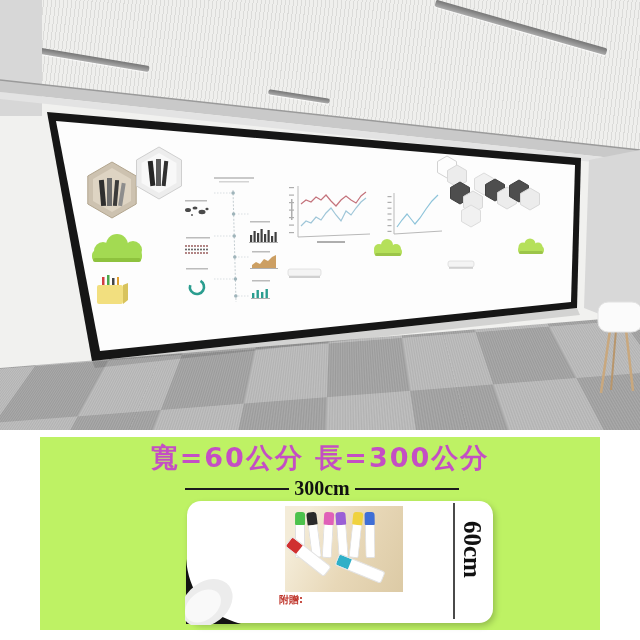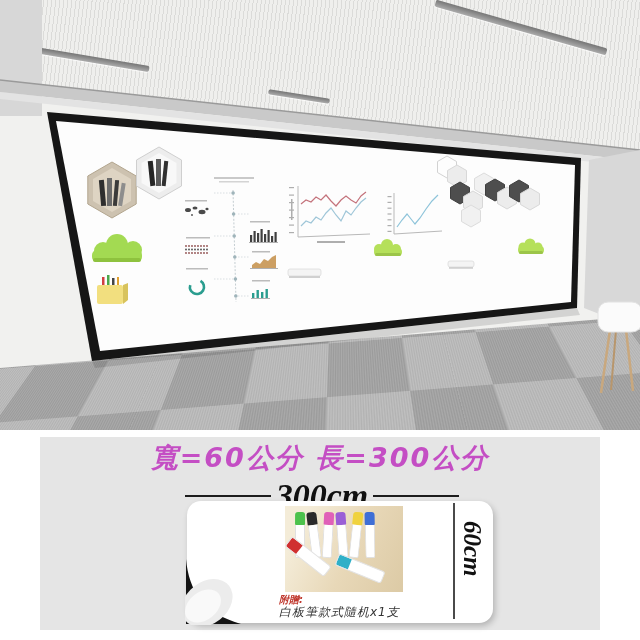--- a/index.html
+++ b/index.html
@@ -27,21 +27,21 @@
     transform:perspective(520px) rotateZ(-4.4deg) rotateX(55deg);}
   .room-svg{position:absolute;left:0;top:0;width:640px;height:430px;}
 
   
   .panel{position:absolute;left:40px;top:437px;width:560px;height:193px;background:#d9d9d9;}
   .size-title{position:absolute;left:0;right:0;top:5px;text-align:center;
     font-family:"DejaVu Sans",sans-serif;font-weight:bold;font-size:27px;line-height:1.2;
     letter-spacing:2px;color:#c44ec4;}
   .len-row{position:absolute;left:145px;top:40px;width:274px;display:flex;align-items:center;gap:5px;}
   .len-line{flex:1;height:2px;background:#1c1c1c;}
-  .len-label{font-family:"Liberation Serif",serif;font-weight:bold;font-size:34px;color:#111;white-space:nowrap;}
+  .len-label{font-family:"Liberation Serif",serif;font-weight:bold;font-size:20px;color:#111;white-space:nowrap;}
   .sheet{position:absolute;left:147px;top:64px;width:306px;height:122px;background:#fff;
     border-radius:14px;box-shadow:2px 3px 6px rgba(0,0,0,.22);}
   .curl{position:absolute;left:-2px;bottom:-2px;width:72px;height:76px;}
   .photo{position:absolute;left:98px;top:5px;width:118px;height:86px;overflow:hidden;
     background:linear-gradient(115deg,#f4ecd8 15%,#e8d8b8 55%,#dccaa5);}
   .marker-row{position:absolute;left:10px;top:6px;display:flex;gap:4px;}
   .marker{width:10px;height:46px;display:flex;flex-direction:column;}
   .cap{height:13px;border-radius:3px 3px 1px 1px;}
   .mbody{flex:1;background:#fff;border:1px solid #e0e0e0;border-top:none;border-radius:0 0 2px 2px;}
   .front-marker{position:absolute;width:48px;height:11px;display:flex;border-radius:3px;overflow:hidden;
@@ -286,21 +286,21 @@
 
       <g>
         <line x1="610" y1="330" x2="601" y2="393" stroke="#c9a87e" stroke-width="2.5"></line>
         <line x1="626" y1="330" x2="633" y2="391" stroke="#c9a87e" stroke-width="2.5"></line>
         <line x1="616" y1="330" x2="611" y2="390" stroke="#b8966c" stroke-width="2"></line>
         <rect x="598" y="302" width="44" height="30" rx="10" fill="#fbfbfb" stroke="#e2e2e2" stroke-width="1"></rect>
       </g>
     </svg>
   </div>
 
-  <div class="panel" style="background: #e5e5e5; font-style: italic;">
+  <div class="panel" style="background: #bef264;">
     <div class="size-title" style="color: rgb(196, 78, 196);">寬=60公分 長=300公分</div>
 
     <div class="len-row">
       <div class="len-line"></div>
       <div class="len-label">300cm</div>
       <div class="len-line"></div>
     </div>
 
     <div class="sheet">
       <svg class="curl" viewBox="0 0 72 76">
@@ -341,20 +341,19 @@
             <span style="flex:1"></span>
           </div>
         <div class="front-marker fm2">
             <span class="fcap" style="background: rgb(47, 176, 200);"></span>
             <span style="flex:1"></span>
           </div>
       </div>
 
       <div class="gift">
         <span class="gift-prefix" style="color: rgb(192, 57, 47);">附贈:</span>
-        <span class="gift-desc">白板筆款式隨机x1支</span>
       </div>
     </div>
 
     <div class="w-line"></div>
     <div class="w-label">60cm</div>
   </div>
 </div>
 
 </body></html>

